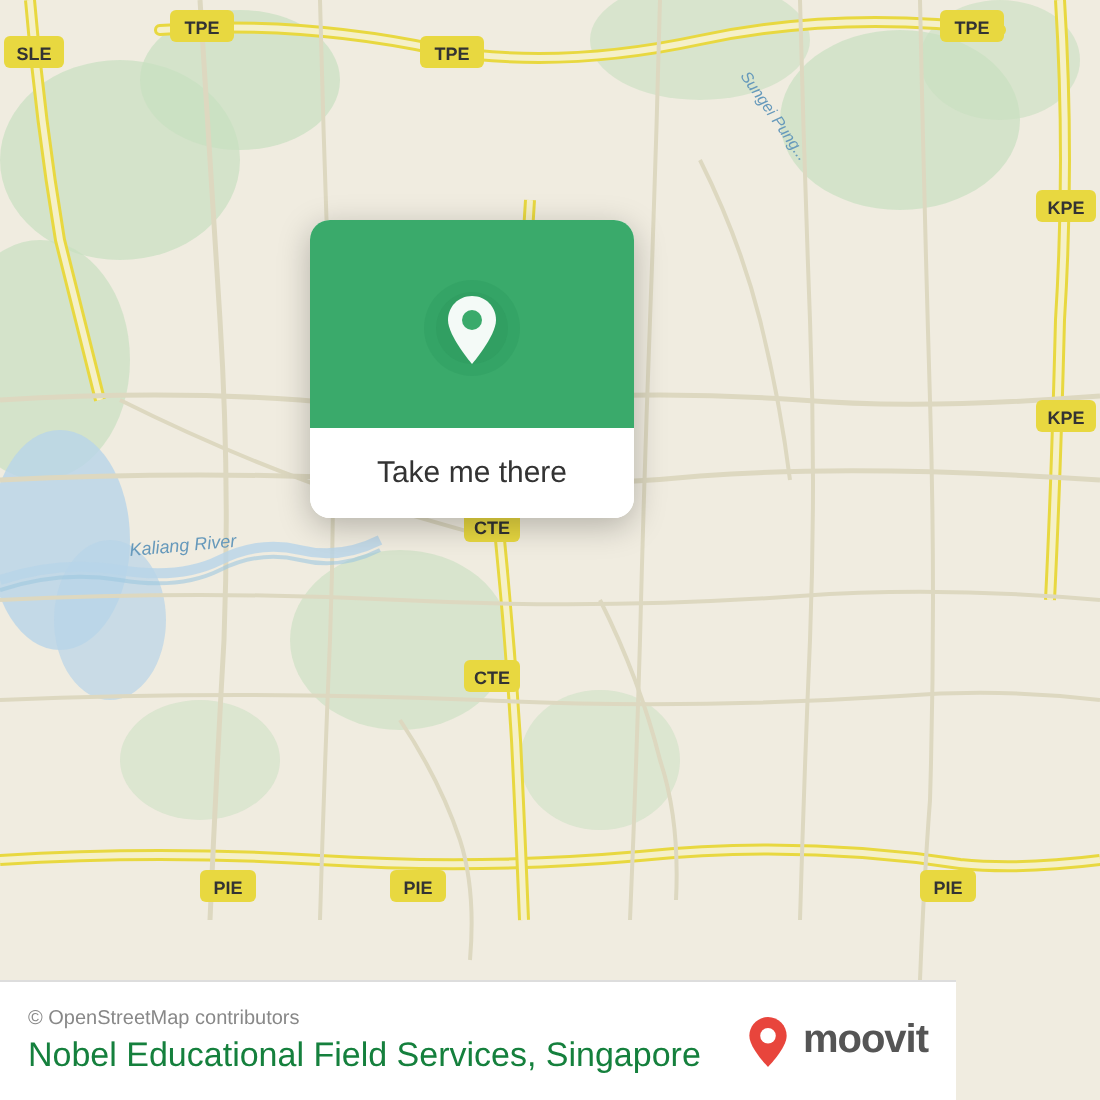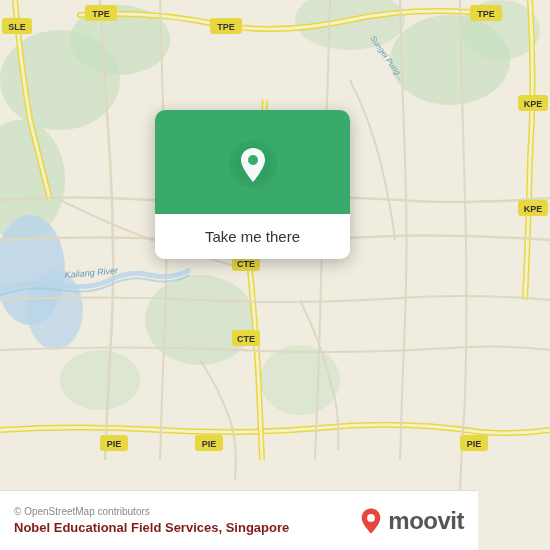--- a/index.html
+++ b/index.html
@@ -25,21 +25,21 @@
     #map-svg {
       width: 100%;
       height: 100%;
     }
 
     
     #popup-card {
       position: absolute;
       top: 110px;
       left: 155px;
-      width: 195px;
+      width: 162px;
       background: white;
       border-radius: 10px;
       box-shadow: 0 4px 16px rgba(0,0,0,0.25);
       display: flex;
       flex-direction: column;
       align-items: center;
       overflow: hidden;
       z-index: 10;
     }
 
@@ -101,38 +101,38 @@
       flex-direction: column;
       gap: 3px;
     }
 
     #attribution {
       font-size: 10px;
       color: #888;
     }
 
     #place-name {
-      font-size: 13px;
-      color: #7f1d1d;
-      font-weight: 700;
+      font-size: 17px;
+      color: #15803d;
+      font-weight: 400;
     }
 
     #moovit-logo {
       display: flex;
       align-items: center;
       gap: 3px;
     }
 
     .moovit-pin {
       width: 28px;
       height: 28px;
     }
 
     .moovit-text {
-      font-size: 24px;
+      font-size: 20px;
       font-weight: bold;
       color: #555;
       letter-spacing: -0.5px;
       text-align: right;
     }
   </style>
 </head>
 <body>
 
 <div id="map-container">

